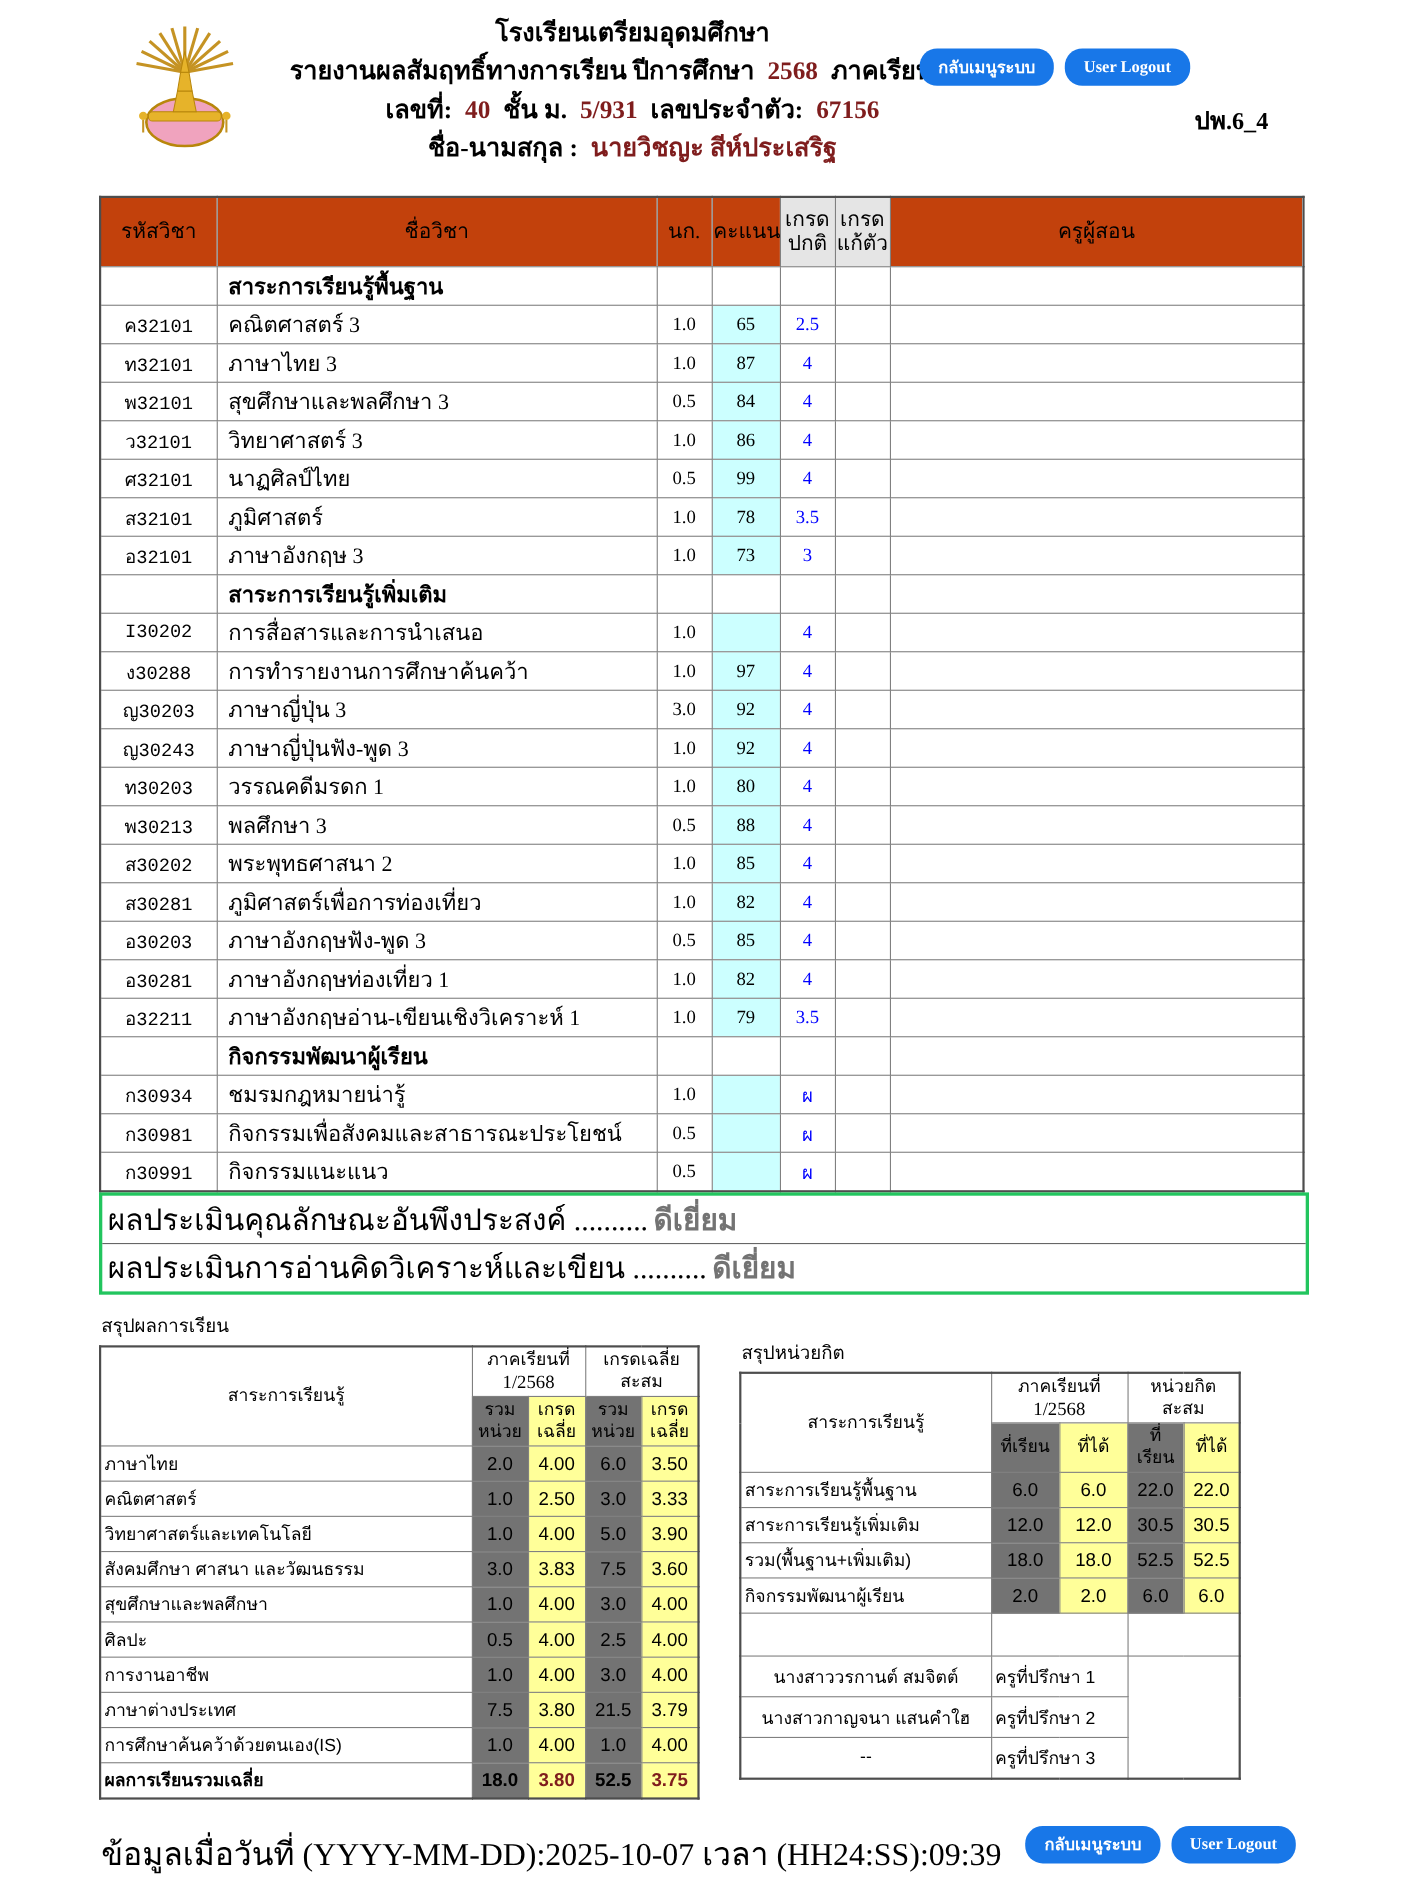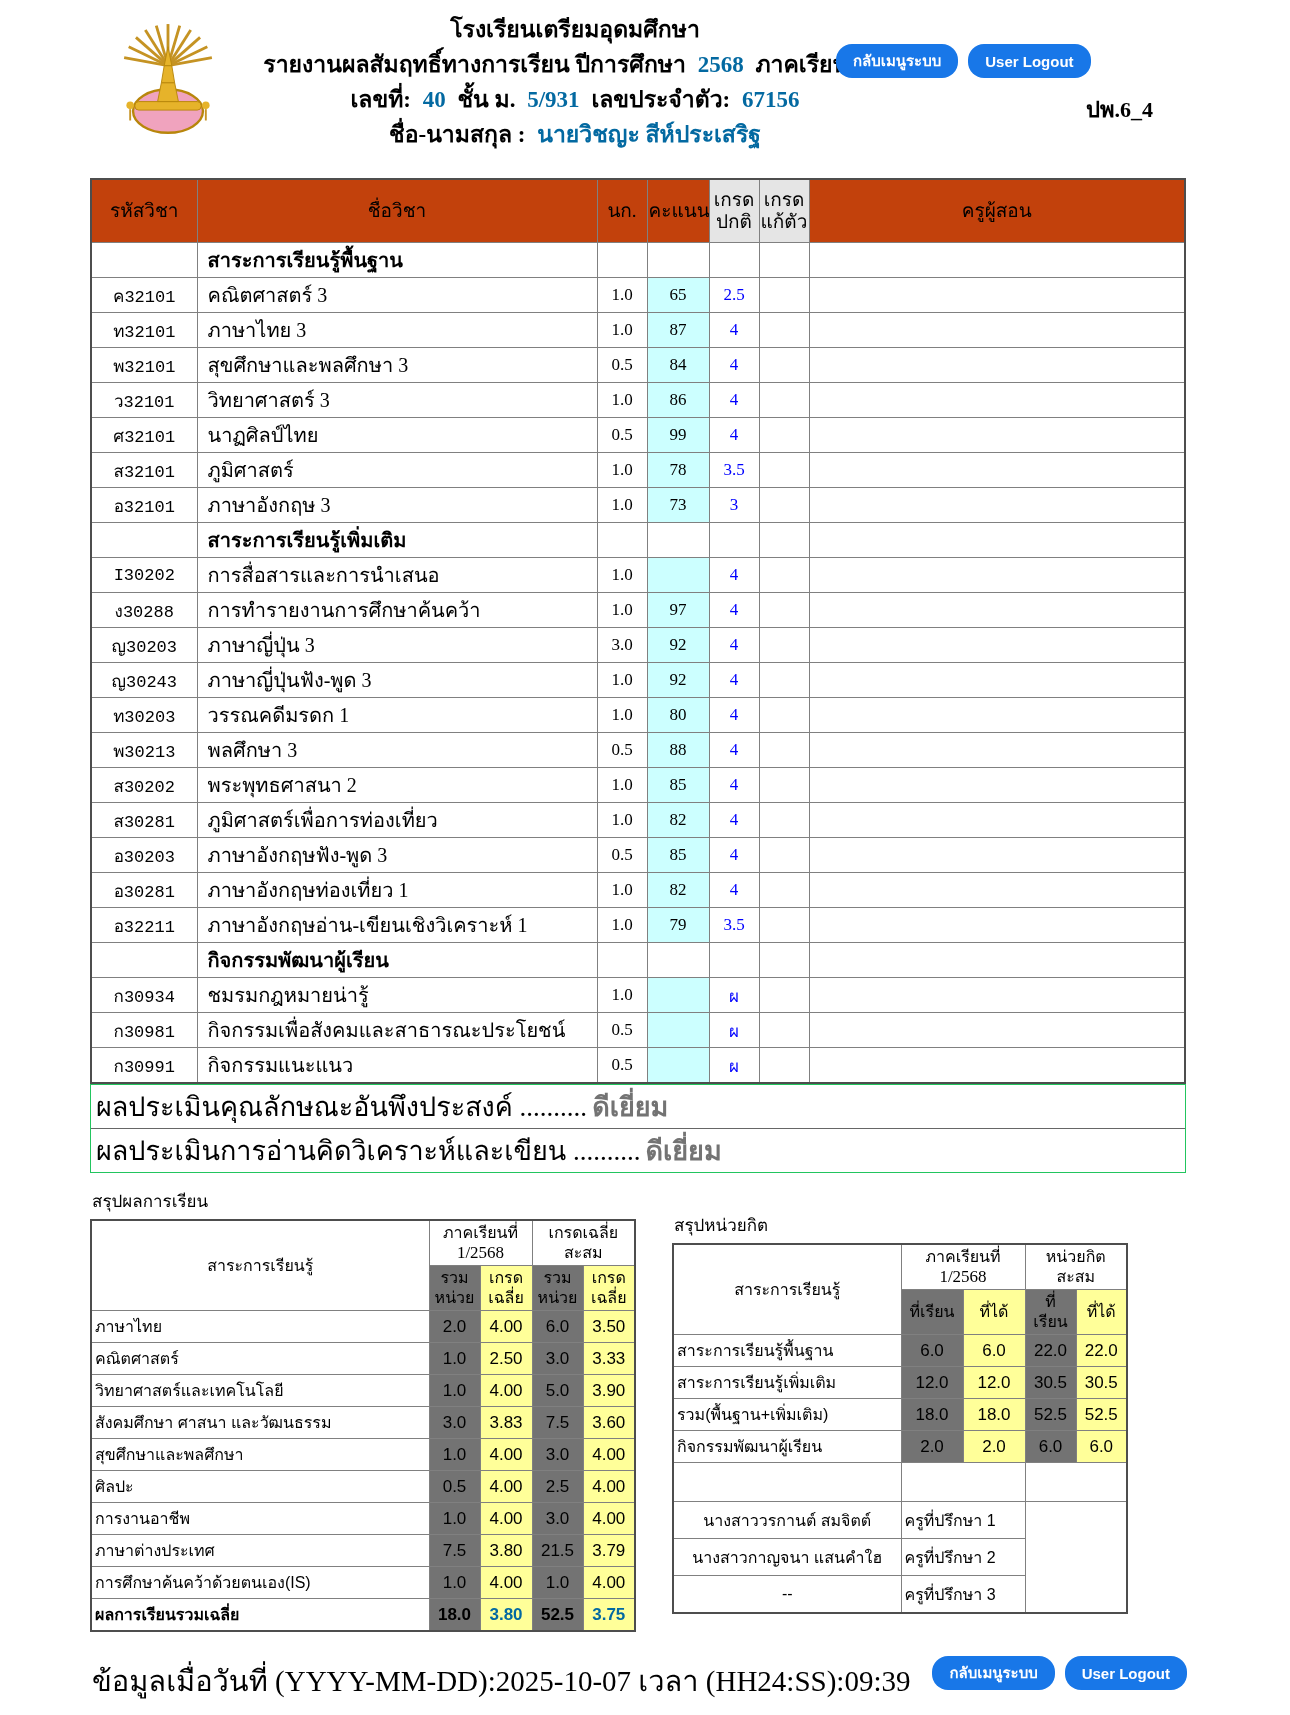--- a/index.html
+++ b/index.html
@@ -1,41 +1,41 @@
 <!DOCTYPE html>
 <html><head>
 <meta charset="utf-8">
 <style>
   html,body{margin:0;padding:0;background:#fff;}
   .page{width:1290px;height:1715px;position:relative;font-family:"Liberation Serif",serif;color:#000;overflow:hidden;background:#fff;}
-  .blue{color:#0369a1;}
+  .blue{color:#7f1d1d;}
   
   .top{position:relative;height:178px;}
   .logo{position:absolute;left:116px;top:10px;width:104px;height:134px;}
   .titles{position:absolute;left:235px;width:680px;top:12px;text-align:center;font-weight:bold;font-size:23px;line-height:35px;}
   .titles span{margin:0 3px;}
   .btn-row{position:absolute;left:836px;top:44px;display:flex;gap:10px;}
-  .btn{background:#1877E8;color:#fff;border:none;border-radius:16px;padding:5px 17px;font-family:Liberation Sans, sans-serif;font-size:15px;font-weight:bold;cursor:pointer;white-space:nowrap;}
+  .btn{background:#1877E8;color:#fff;border:none;border-radius:16px;padding:5px 17px;font-family:Liberation Serif, serif;font-size:15px;font-weight:bold;cursor:pointer;white-space:nowrap;}
   .form-code{position:absolute;left:1086px;top:92px;font-size:22px;font-weight:bold;}
   
   table{border-collapse:collapse;}
   .gtable{margin-left:90px;width:1096px;border:2px solid #4d4d4d;table-layout:fixed;}
   .gtable th,.gtable td{border:1px solid #808080;overflow:hidden;}
   .gtable th{background:#c2410c;font-weight:normal;font-size:19px;height:60px;line-height:22px;}
   .gtable th.white{background:#e5e5e5;}
   .gtable td{height:29px;font-size:20px;}
   .code{text-align:center;font-size:17px !important;font-family:Liberation Mono, monospace;}
   .subj{text-align:left;padding-left:10px;}
   .sec{font-weight:bold;}
   .num{font-size:17px !important;text-align:center;font-family:"Liberation Serif",serif;}
   .score{background:#CCFFFF;}
   .grade{color:#0000FF;}
   
   .eval-h{margin:10px 0 4px 100px;font-size:26px;font-weight:bold;}
-  .eval-box{margin-left:90px;width:1094px;border:1px solid #22c55e;}
+  .eval-box{margin-left:90px;width:1094px;border:3px solid #22c55e;}
   .eval-row{height:43px;display:flex;align-items:center;padding-left:5px;font-size:27px;}
   .eval-row + .eval-row{border-top:1px solid #666;}
   .eval-val{color:#737373;font-weight:bold;margin-left:5px;}
   
   .sum-area{display:flex;align-items:flex-start;margin:8px 0 0 90px;gap:28px;}
   .sum-left{width:548px;}
   .sum-right{margin-left:6px;padding-top:24px;}
   .sum-title{font-family:"Liberation Sans",sans-serif;font-size:17px;margin:6px 0 5px 2px;}
   .stable{border:2px solid #4d4d4d;table-layout:fixed;}
   .stable th,.stable td{border:1px solid #808080;font-family:"Liberation Sans",sans-serif;font-size:16px;font-weight:normal;padding:2px 3px;}

